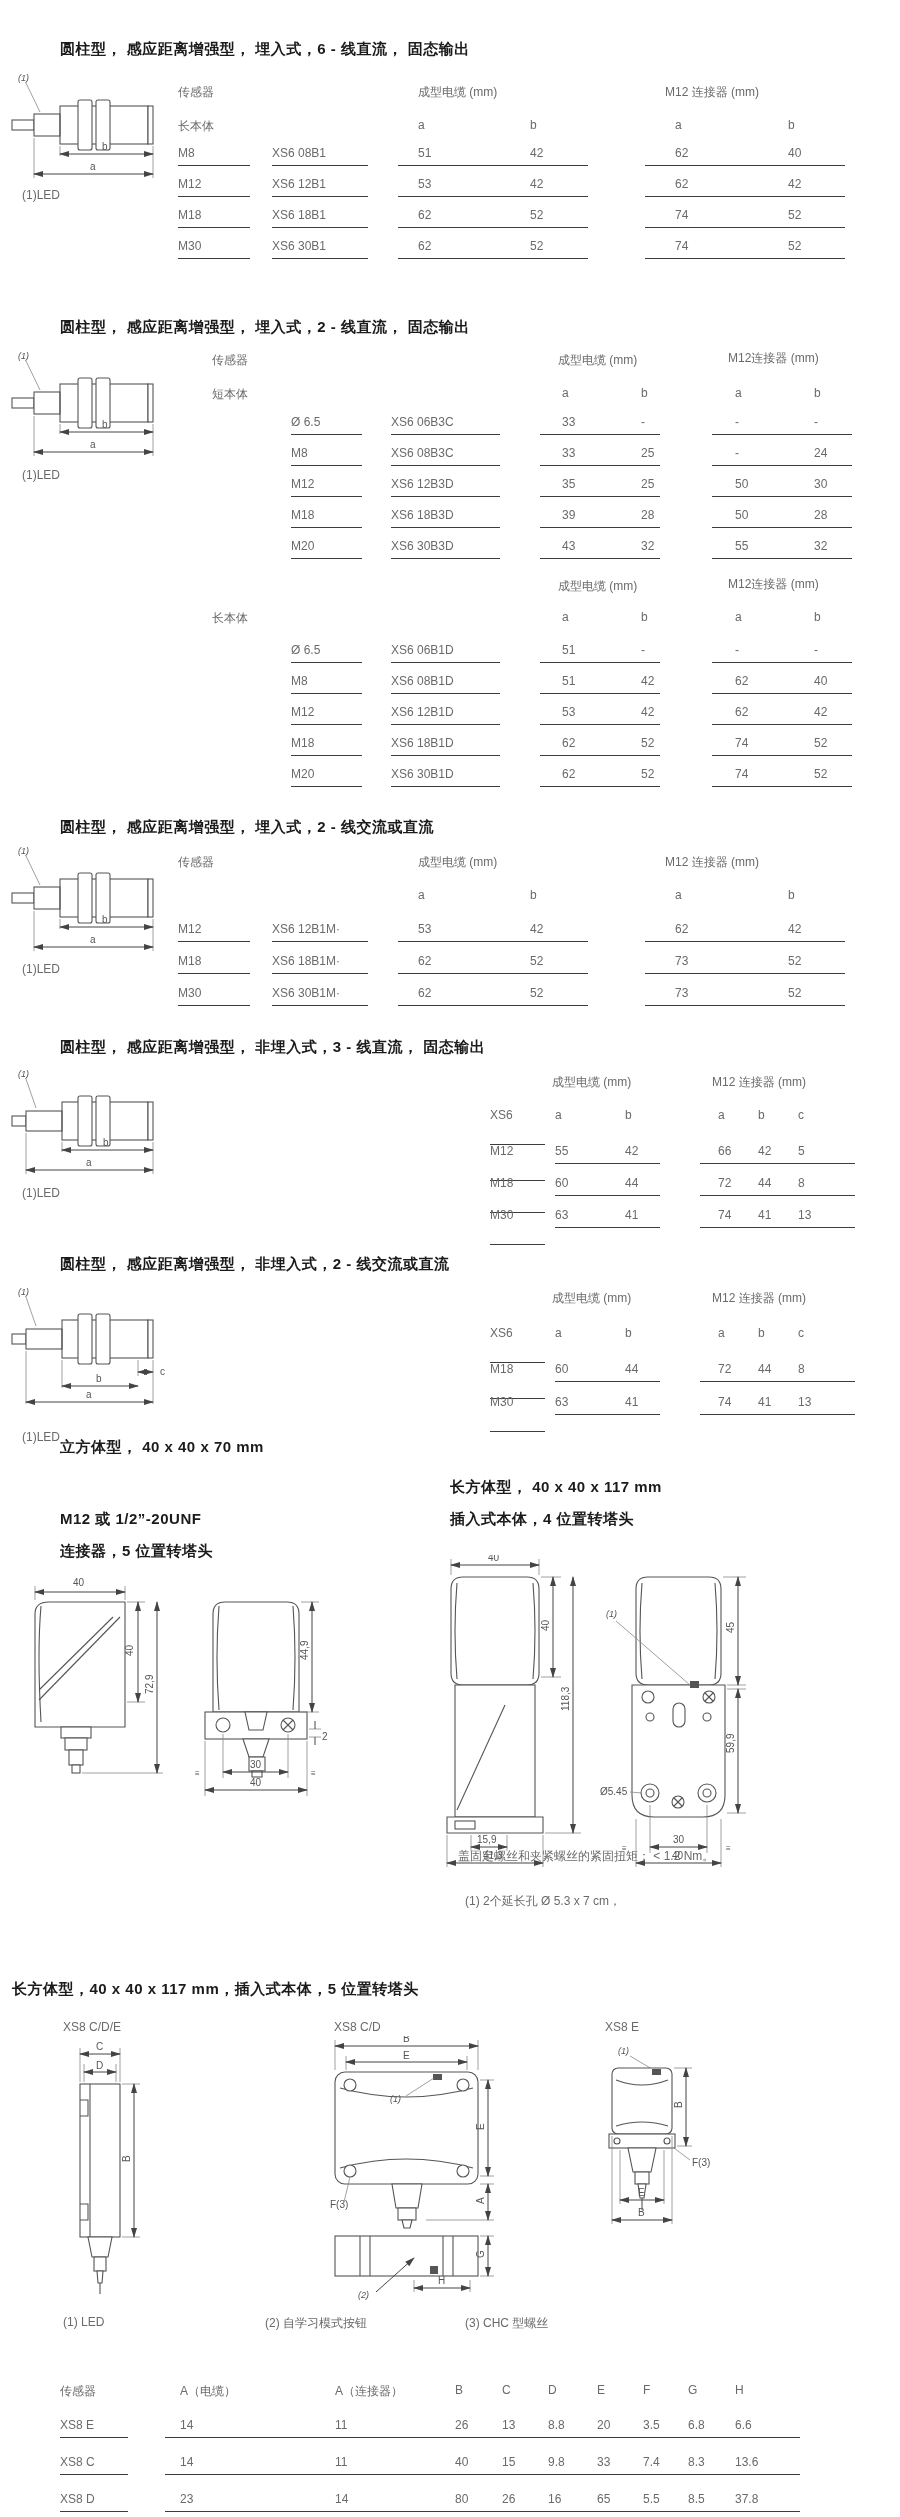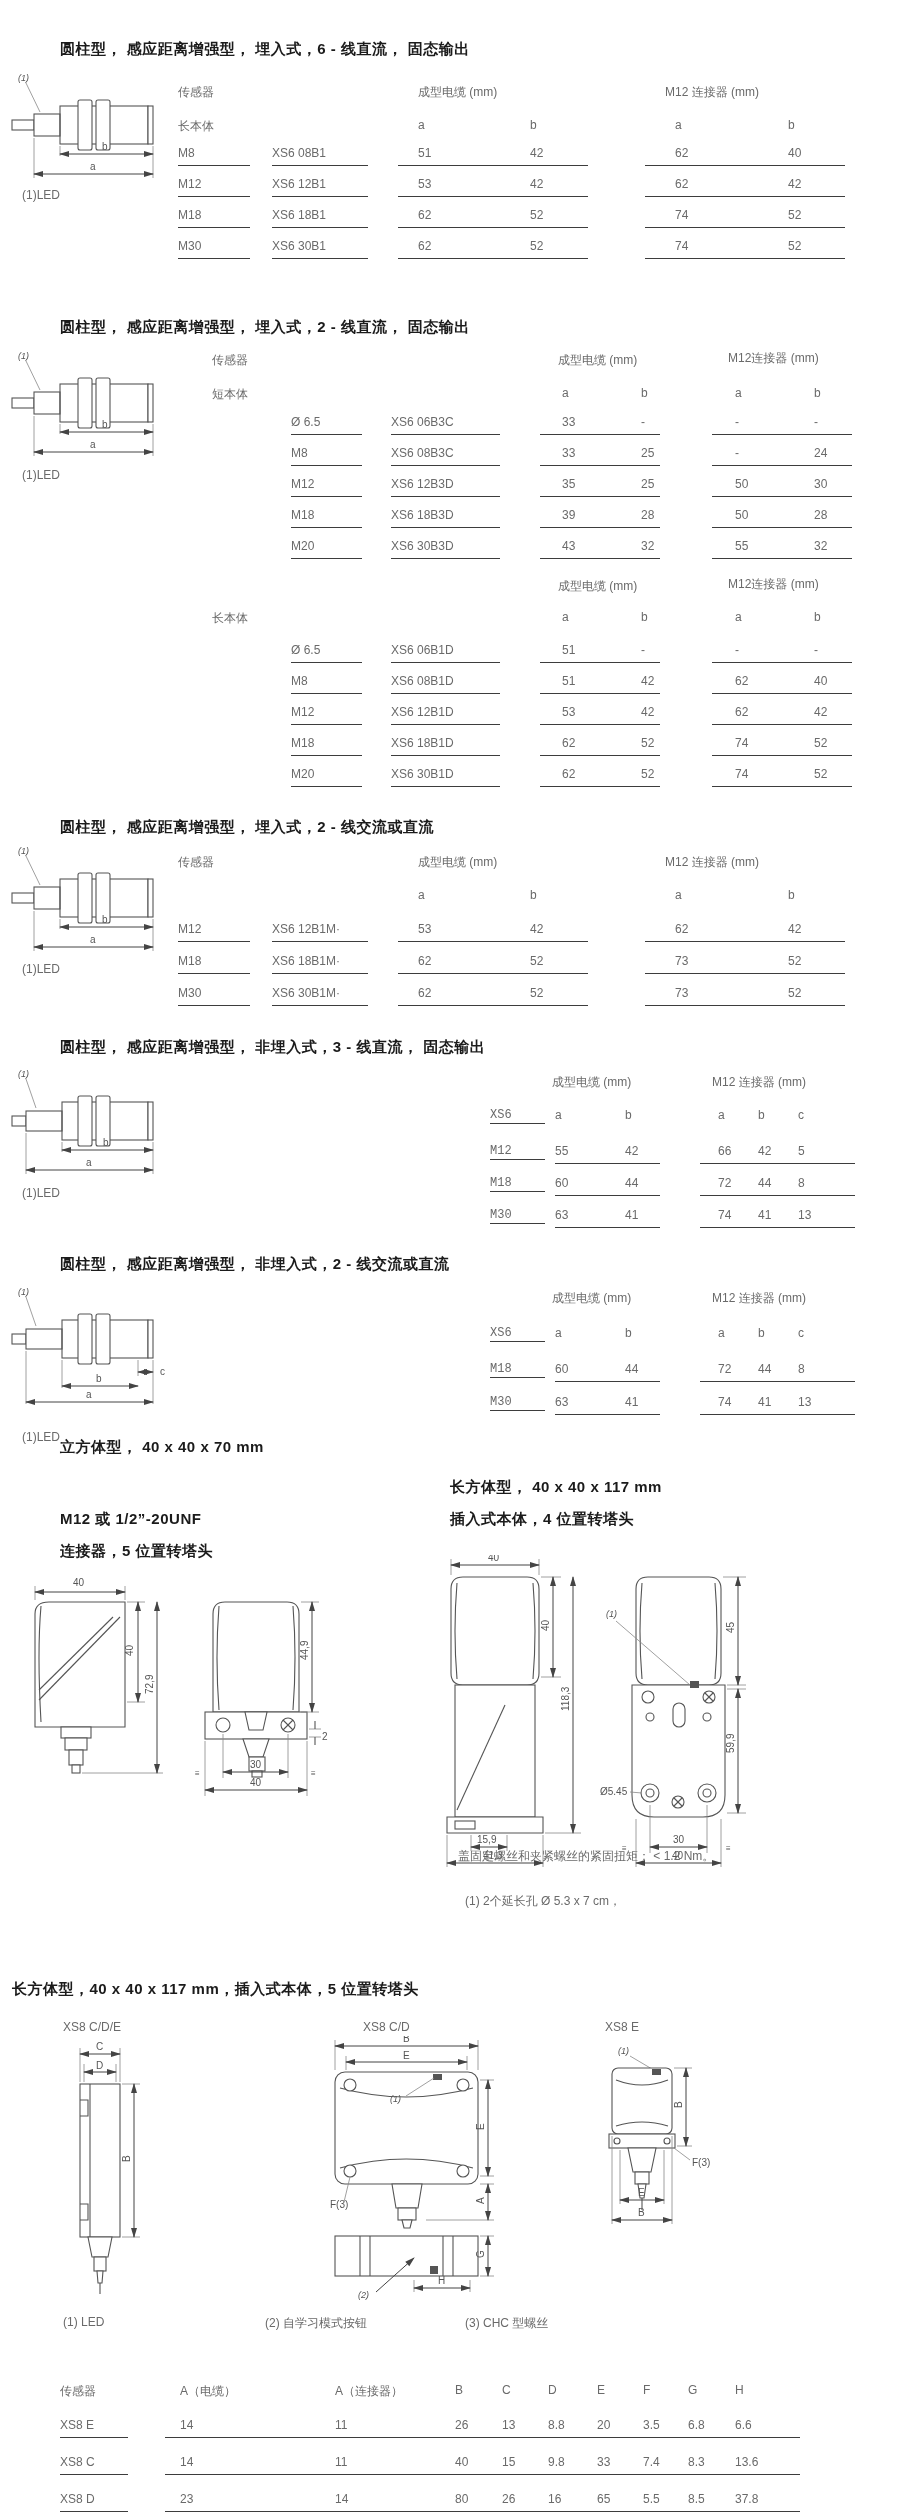--- a/index.html
+++ b/index.html
@@ -23,21 +23,21 @@
   .trow .g1{width:190px;margin-right:57px;display:flex;padding-bottom:5px;}
   .trow .g1 .a{margin-left:20px;width:112px;} .trow .g1 .b{flex:1;}
   .trow .g2{width:200px;display:flex;padding-bottom:5px;}
   .trow .g2 .a{margin-left:30px;width:113px;} .trow .g2 .b{flex:1;}
   .trow2{left:291px;} .trow2 .cs{width:71px;margin-right:29px;padding-bottom:5px;}
   .trow2 .cm{width:109px;margin-right:40px;padding-bottom:5px;}
   .trow2 .g1{width:120px;margin-right:52px;display:flex;padding-bottom:5px;}
   .trow2 .g1 .a{margin-left:22px;width:79px;} .trow2 .g1 .b{flex:1;}
   .trow2 .g2{width:140px;display:flex;padding-bottom:5px;}
   .trow2 .g2 .a{margin-left:23px;width:79px;} .trow2 .g2 .b{flex:1;}
-  .trow4{left:490px;} .trow4 .cs{width:55px;margin-right:10px;padding-bottom:1px;font-family:Liberation Mono, monospace;}
+  .trow4{left:490px;} .trow4 .cs{width:55px;margin-right:10px;padding-bottom:22px;}
   .trow4 .g1{width:105px;margin-right:40px;display:flex;padding-bottom:5px;}
   .trow4 .g1 .a{width:70px;} .trow4 .g1 .b{flex:1;}
   .trow4 .g2{width:155px;display:flex;padding-bottom:5px;}
   .trow4 .g2 .a{margin-left:18px;width:40px;} .trow4 .g2 .b2{width:40px;} .trow4 .g2 .c{flex:1;}
   .trow7{left:60px;} .trow7 .cn{width:68px;margin-right:37px;padding-bottom:5px;}
   .trow7 .gv{width:635px;display:flex;padding-bottom:5px;justify-content:center;}
   .trow7 .v1{margin-left:15px;width:155px;} .trow7 .v2{width:120px;} .trow7 .v3{width:47px;}
   .trow7 .v4{width:46px;} .trow7 .v5{width:49px;} .trow7 .v6{width:46px;}
   .trow7 .v7{width:45px;} .trow7 .v8{width:47px;} .trow7 .v9{flex:1;}
 </style>
@@ -632,21 +632,21 @@
   <text x="24" y="296" style="font-size:8px">≡</text>
       <text x="128" y="296" style="font-size:8px">≡</text>
 </svg>
 
 <div class="t" style="left:465px;top:1893px">(1) 2个延长孔 Ø 5.3 x 7 cm，</div>
 <div class="t" style="left:458px;top:1848px">盖固定螺丝和夹紧螺丝的紧固扭矩： &lt; 1.2 Nm。</div>
 
 <div class="title" style="left:12px;top:1980px">长方体型，40 x 40 x 117 mm，插入式本体，5 位置转塔头</div>
 
 <div class="t" style="left:63px;top:2020px">XS8 C/D/E</div>
-<div class="t" style="left:363px;top:2020px">XS8 C/D</div>
+<div class="t" style="left:334px;top:2020px">XS8 C/D</div>
 <div class="t" style="left:605px;top:2020px">XS8 E</div>
 
 <svg class="fig" style="left:68px;top:2042px" width="110" height="255" viewBox="0 0 110 255">
   <line class="ext" x1="12" y1="40" x2="12" y2="6"></line>
       <line class="ext" x1="52" y1="40" x2="52" y2="6"></line>
   <line class="dim" x1="12" y1="12" x2="52" y2="12"></line>
   <text x="28" y="8">C</text>
   <line class="ext" x1="16" y1="40" x2="16" y2="22"></line>
       <line class="ext" x1="48" y1="40" x2="48" y2="22"></line>
   <line class="dim" x1="16" y1="30" x2="48" y2="30"></line>

